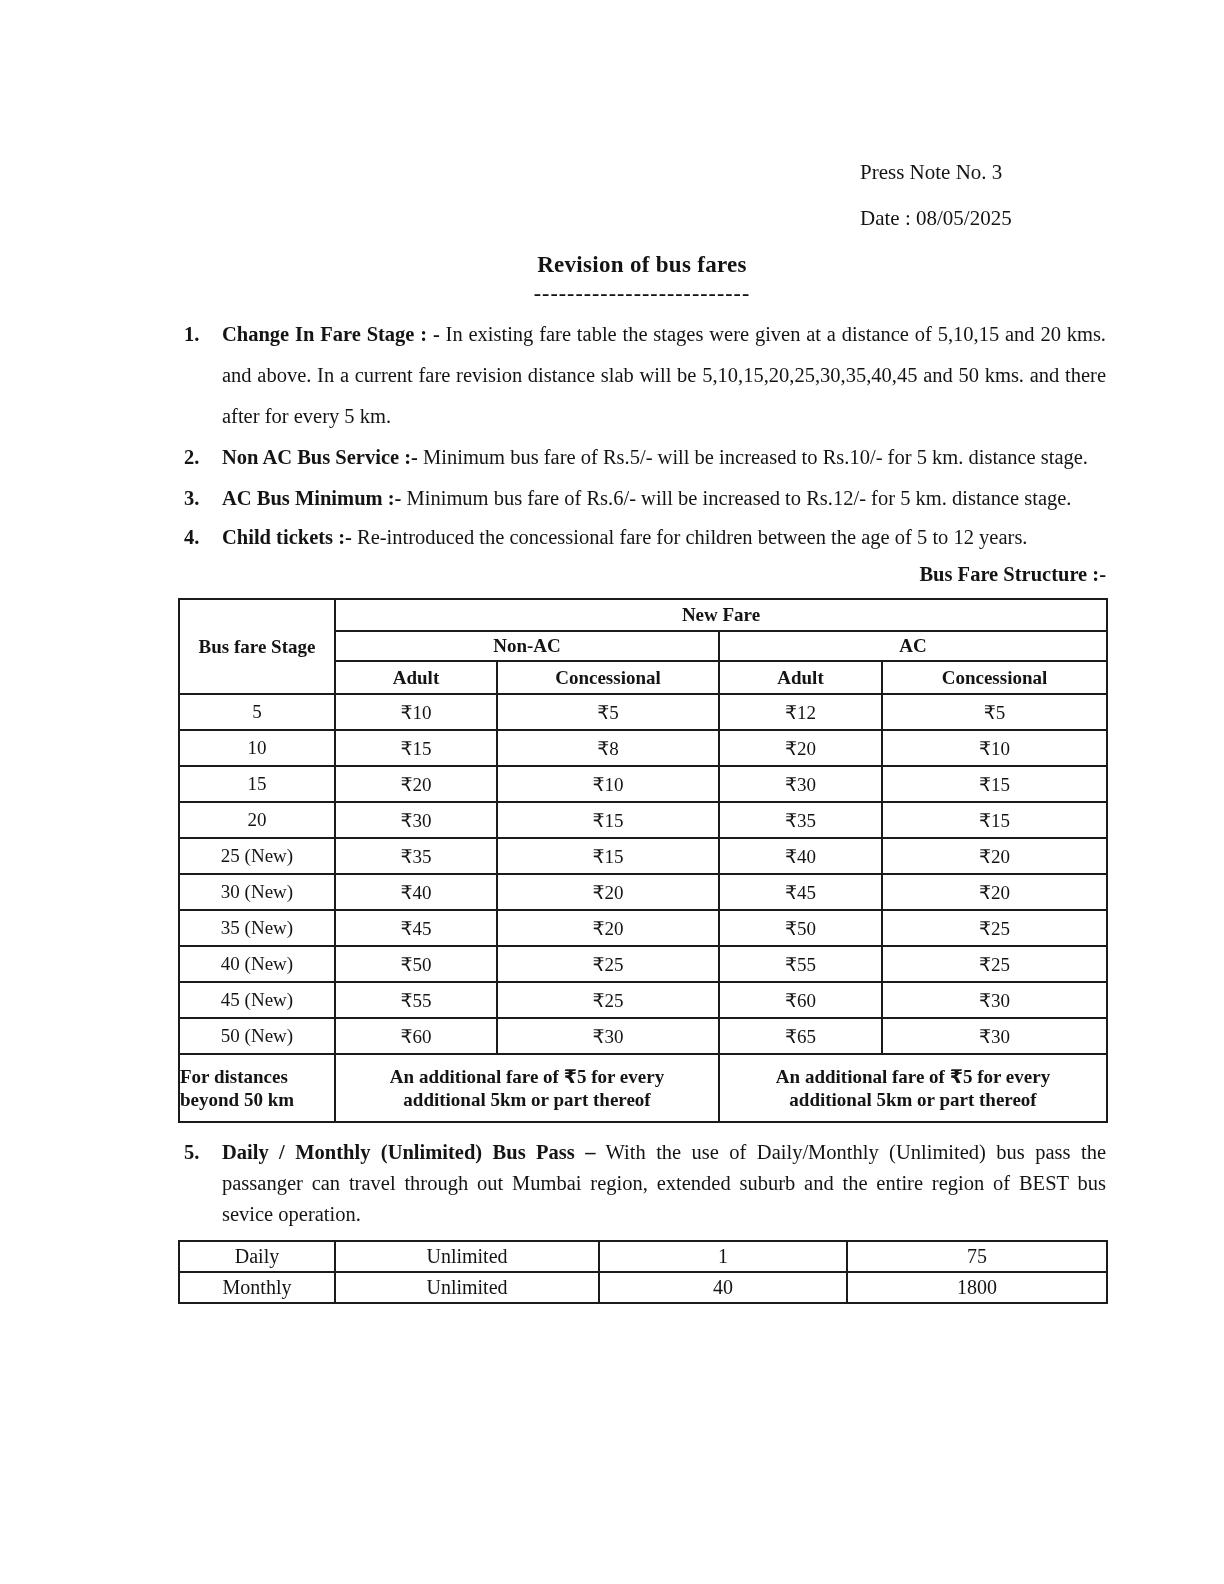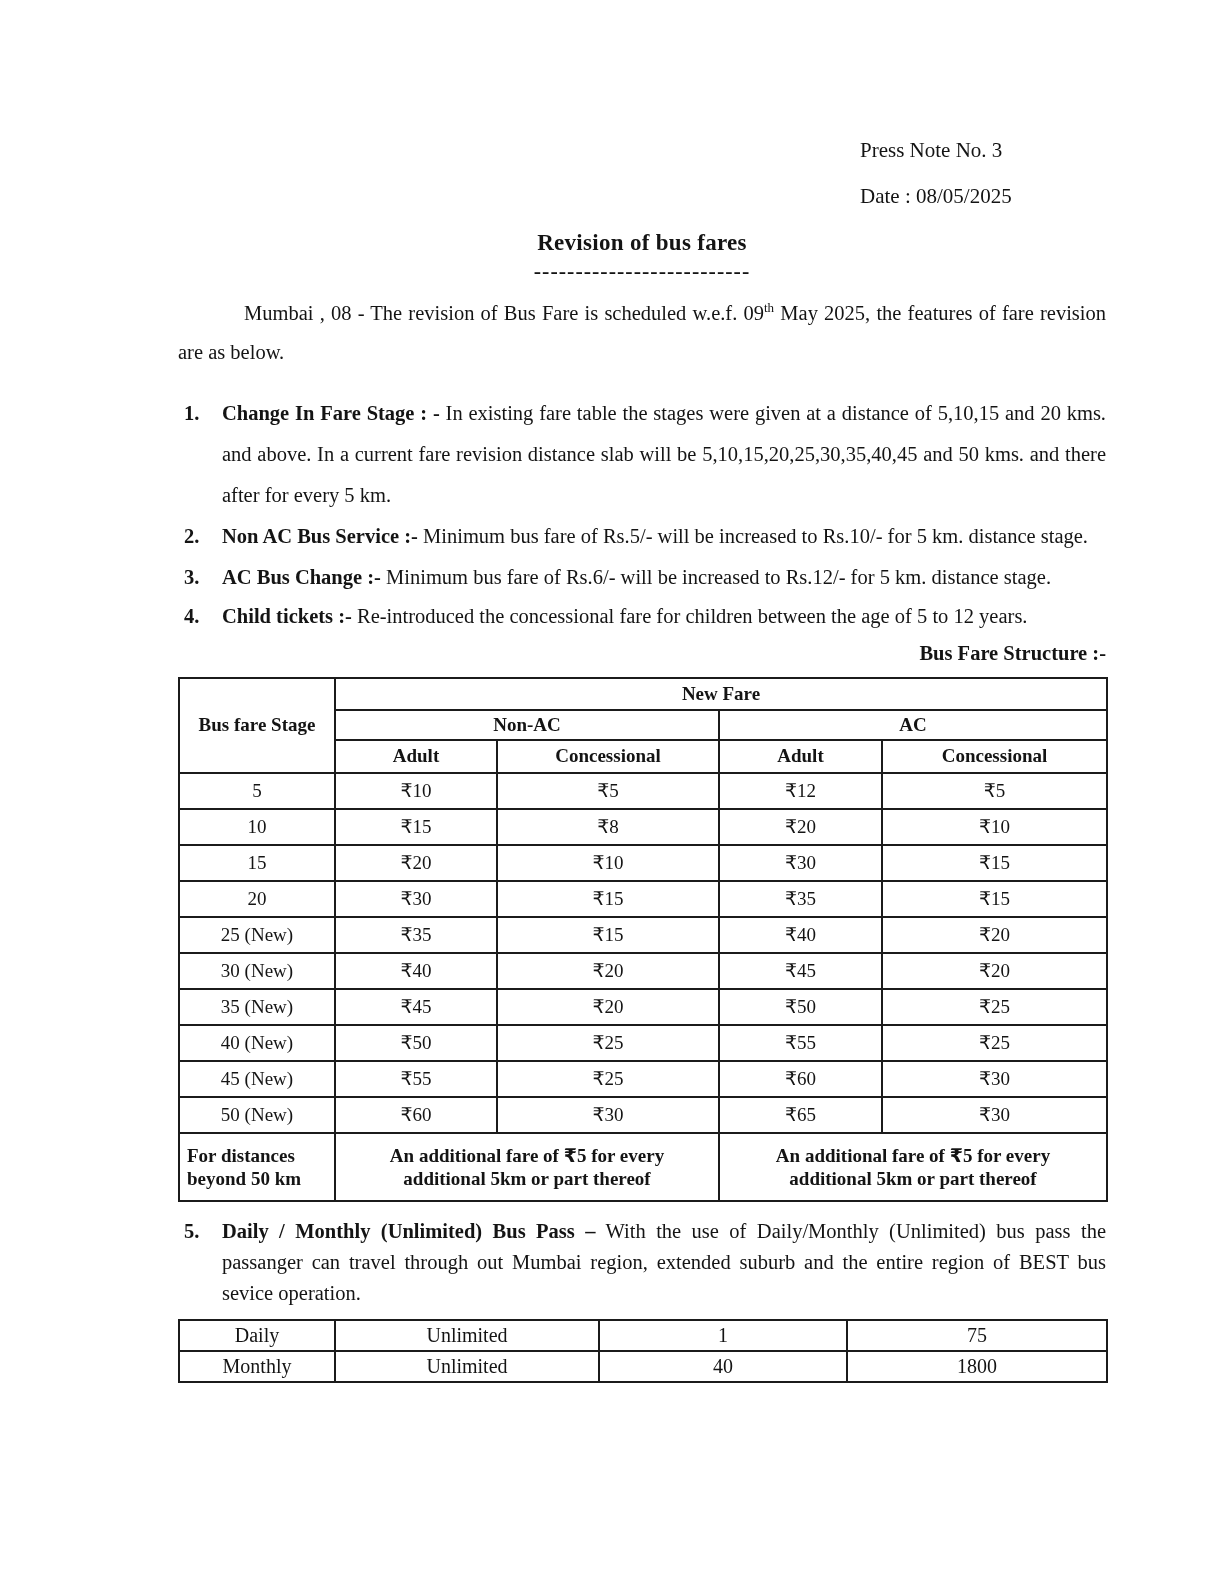--- a/index.html
+++ b/index.html
@@ -5,21 +5,21 @@
   html,body { margin:0; padding:0; background:#e8e8e8; }
   .page {
     width:1224px; height:1584px;
     background:#ffffff;
     position:relative;
     font-family:"Liberation Serif","DejaVu Sans",serif;
     color:#141414;
     overflow:hidden;
     margin:0 auto;
   }
-  .content { position:absolute; left:178px; top:138px; width:928px; }
+  .content { position:absolute; left:178px; top:160px; width:928px; }
 
   
   .meta { margin-left:682px; font-size:21px; }
   .meta-line { margin-bottom:21px; white-space:nowrap; }
 
   
   .title { text-align:center; font-weight:bold; font-size:23px; margin-top:16px; letter-spacing:0.3px; }
   .title-dashes { text-align:center; font-weight:bold; font-size:22px; line-height:14px; margin-top:8px; letter-spacing:1px; }
 
   
@@ -39,52 +39,51 @@
   
   table { border-collapse:collapse; table-layout:fixed; width:928px; }
   td, th { border:2px solid #1b1b1b; text-align:center; vertical-align:middle;
            font-size:19px; padding:2px 4px; overflow:hidden; }
   th { font-weight:bold; }
   .fare-table .hrow1 td, .fare-table .hrow1 th { height:26px;border-radius:16px; }
   .fare-table .hrow2 th { height:24px; }
   .fare-table .hrow3 th { height:27px; }
   .fare-table .drow td { height:30px; }
   .fare-table .frow td { height:58px; }
-  .fare-table .frow .flabel { text-align:left; font-weight:bold; padding-left:7px; font-size:19px; line-height:23px; }
+  .fare-table .frow .flabel { text-align:left; font-weight:bold; padding-left:0; font-size:19px; line-height:23px; }
   .fare-table .frow .fnote { font-weight:bold; line-height:23px; padding:4px 26px; }
 
   .pass-table { margin-top:10px; }
   .pass-table th { height:32px; font-size:20px; }
   .pass-table td { height:25px; font-size:20px; }
 </style>
 </head>
 <body>
 
 <div class="page">
   <div class="content">
 
     <div class="meta">
       <div class="meta-line">Press Note No. 3</div>
       <div class="meta-line">Date : 08/05/2025</div>
     </div>
 
     <div class="title">Revision of bus fares</div>
     <div class="title-dashes">--------------------------</div>
 
-    <p class="intro"><span>Mumbai , 08 - The revision of  Bus Fare is scheduled w.e.f. 09</span><sup>th</sup><span> May 2025, the features of fare revision are as below.</span></p>
 
     <div class="items">
       <div class="item">
         <span class="num">1.</span><span class="lbl">Change In Fare Stage : -</span><span> In existing fare table the stages were given at a distance of 5,10,15 and 20 kms. and above. In a current fare revision distance slab will be 5,10,15,20,25,30,35,40,45 and 50 kms. and there after for every 5 km.</span>
       </div>
       <div class="item">
         <span class="num">2.</span><span class="lbl">Non AC Bus Service :-</span><span> Minimum bus fare of Rs.5/- will be increased to Rs.10/- for 5 km. distance stage.</span>
       </div>
       <div class="item">
-        <span class="num">3.</span><span class="lbl">AC Bus Change :-</span><span> Minimum bus fare of Rs.6/- will be increased to Rs.12/- for 5 km. distance stage.</span>
+        <span class="num">3.</span><span class="lbl">AC Bus Minimum :-</span><span> Minimum bus fare of Rs.6/- will be increased to Rs.12/- for 5 km. distance stage.</span>
       </div>
       <div class="item tight">
         <span class="num">4.</span><span class="lbl">Child tickets :-</span><span>  Re-introduced the concessional fare for children between the age of 5 to 12 years.</span>
       </div>
     </div>
 
     <div class="table-caption">Bus Fare Structure :-</div>
 
     <table class="fare-table">
       <colgroup>

